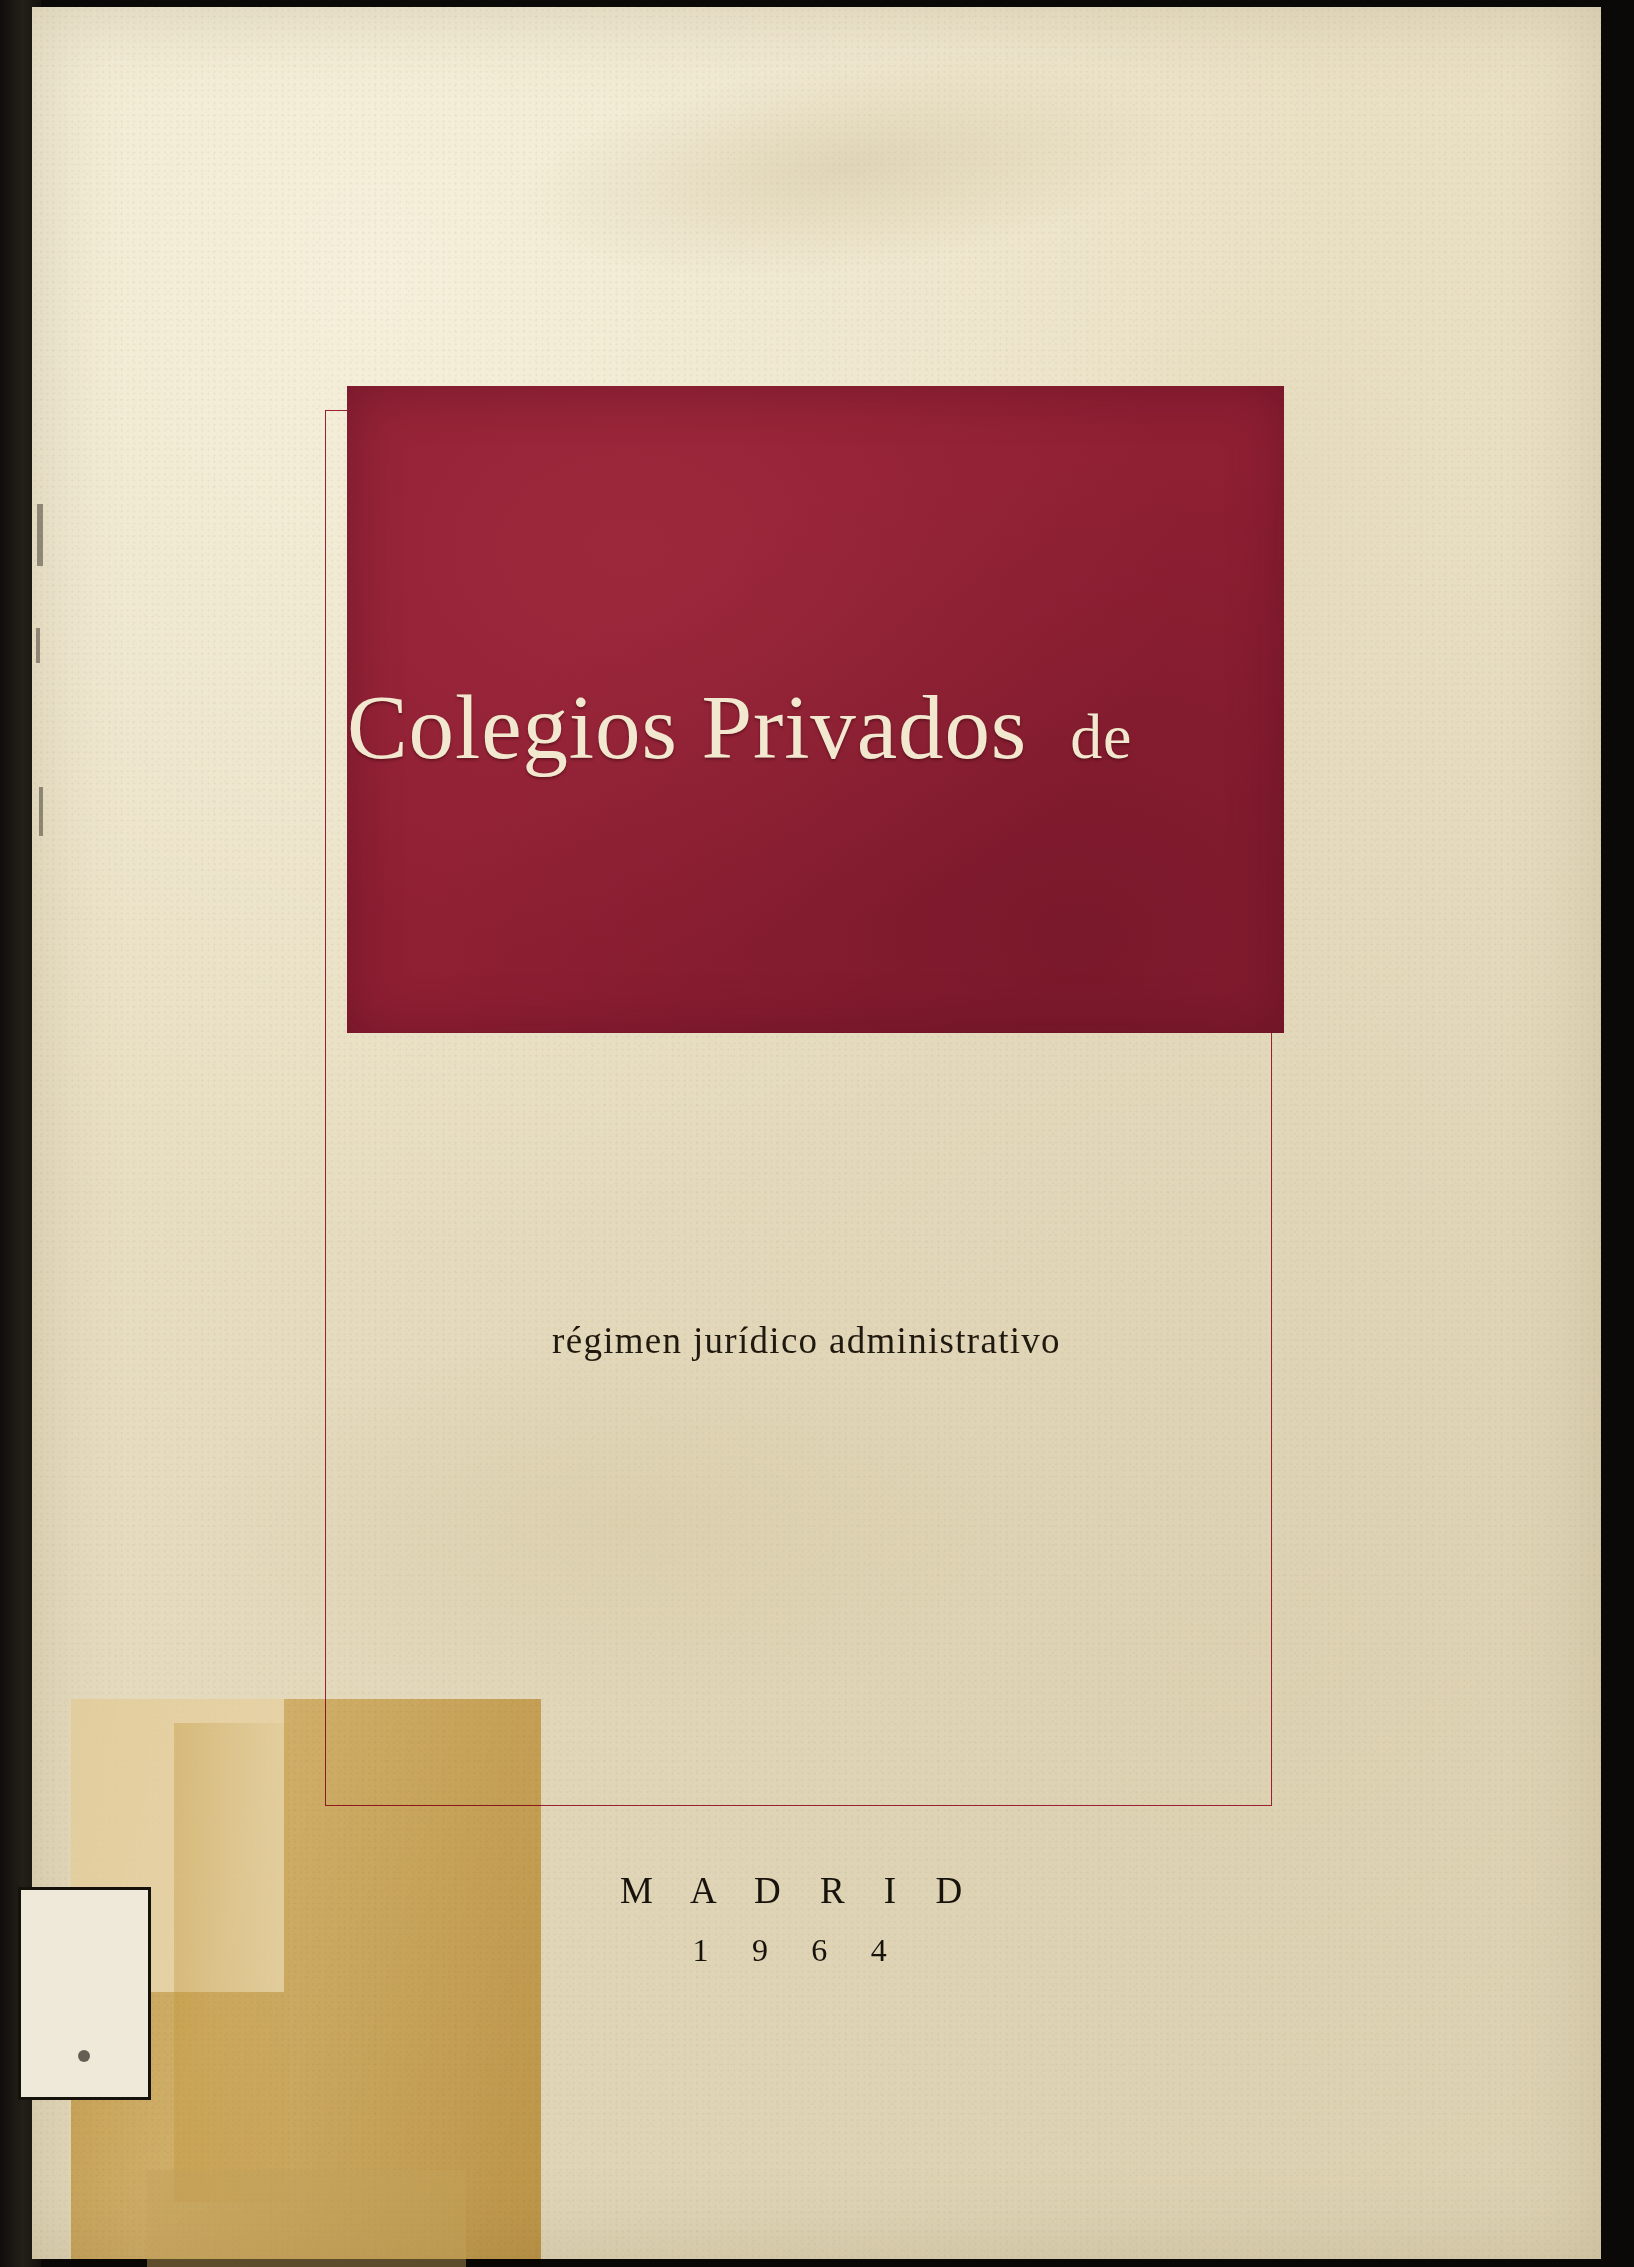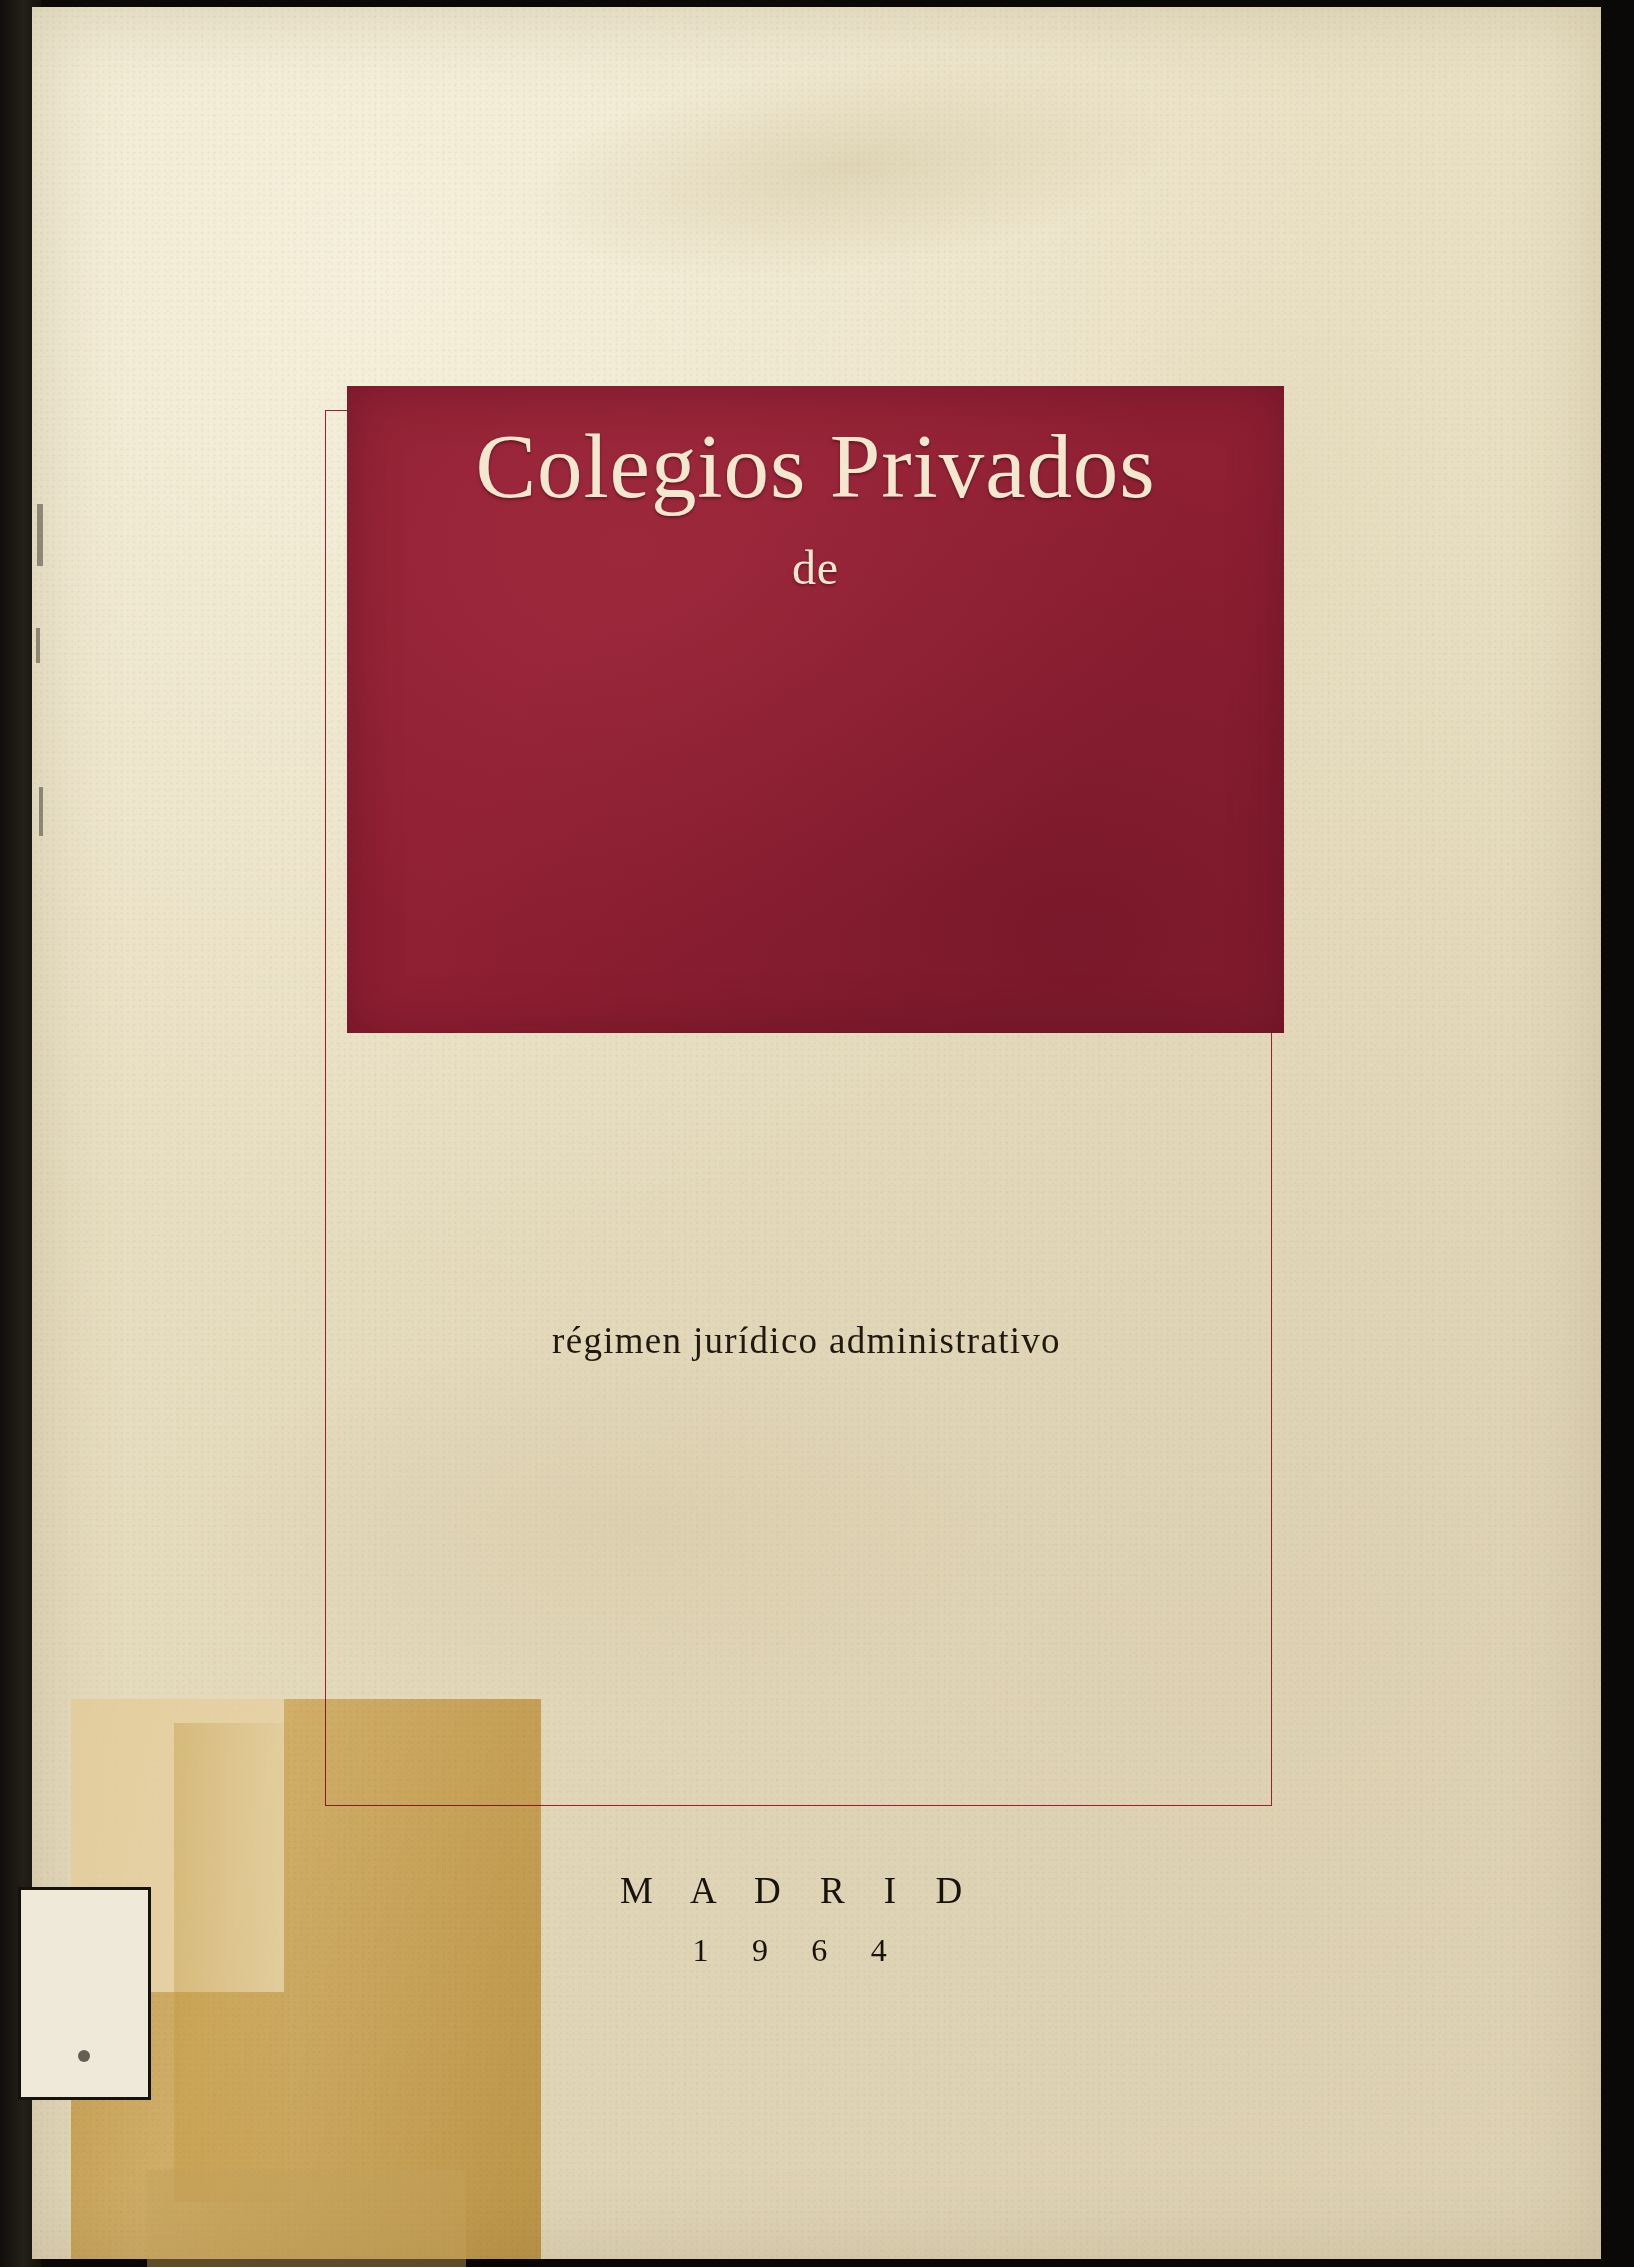--- a/index.html
+++ b/index.html
@@ -104,43 +104,44 @@
     background-image:
       radial-gradient(ellipse at 30% 25%, rgba(168,48,68,0.55) 0%, rgba(168,48,68,0) 60%),
       radial-gradient(ellipse at 78% 85%, rgba(104,20,36,0.55) 0%, rgba(104,20,36,0) 62%);
     box-shadow: inset 0 0 53px rgba(78,12,26,0.45);
     overflow: hidden;
   }
   .title-inner {
     position: absolute;
     inset: 0;
     display: flex;
-    flex-direction: column;
+    flex-direction: row;
     align-items: center;
     justify-content: flex-start;
     padding-top: 23px;
     box-sizing: border-box;
   }
   .t-line {
     color: #f2e8cf;
     font-family: "Liberation Serif", serif;
     letter-spacing: 0.9px;
     text-shadow: 0 1.8px 2.7px rgba(70,10,22,0.55);
     white-space: nowrap;
     line-height: 1;
   }
   .t-line1 {
     font-size: 91px;
     font-weight: 400;
     font-style: normal;
     margin-top: 12.4px;
   }
   .t-line2 {
-    font-size: 48px;
+    font-size: 64px;
     margin-top: 32px;
+    margin-left: 43px;
   }
   .t-line3 {
     font-size: 91px;
     margin-top: 39px;
     letter-spacing: 2.7px;
   }
 
   
   .subtitle {
     position: absolute;

